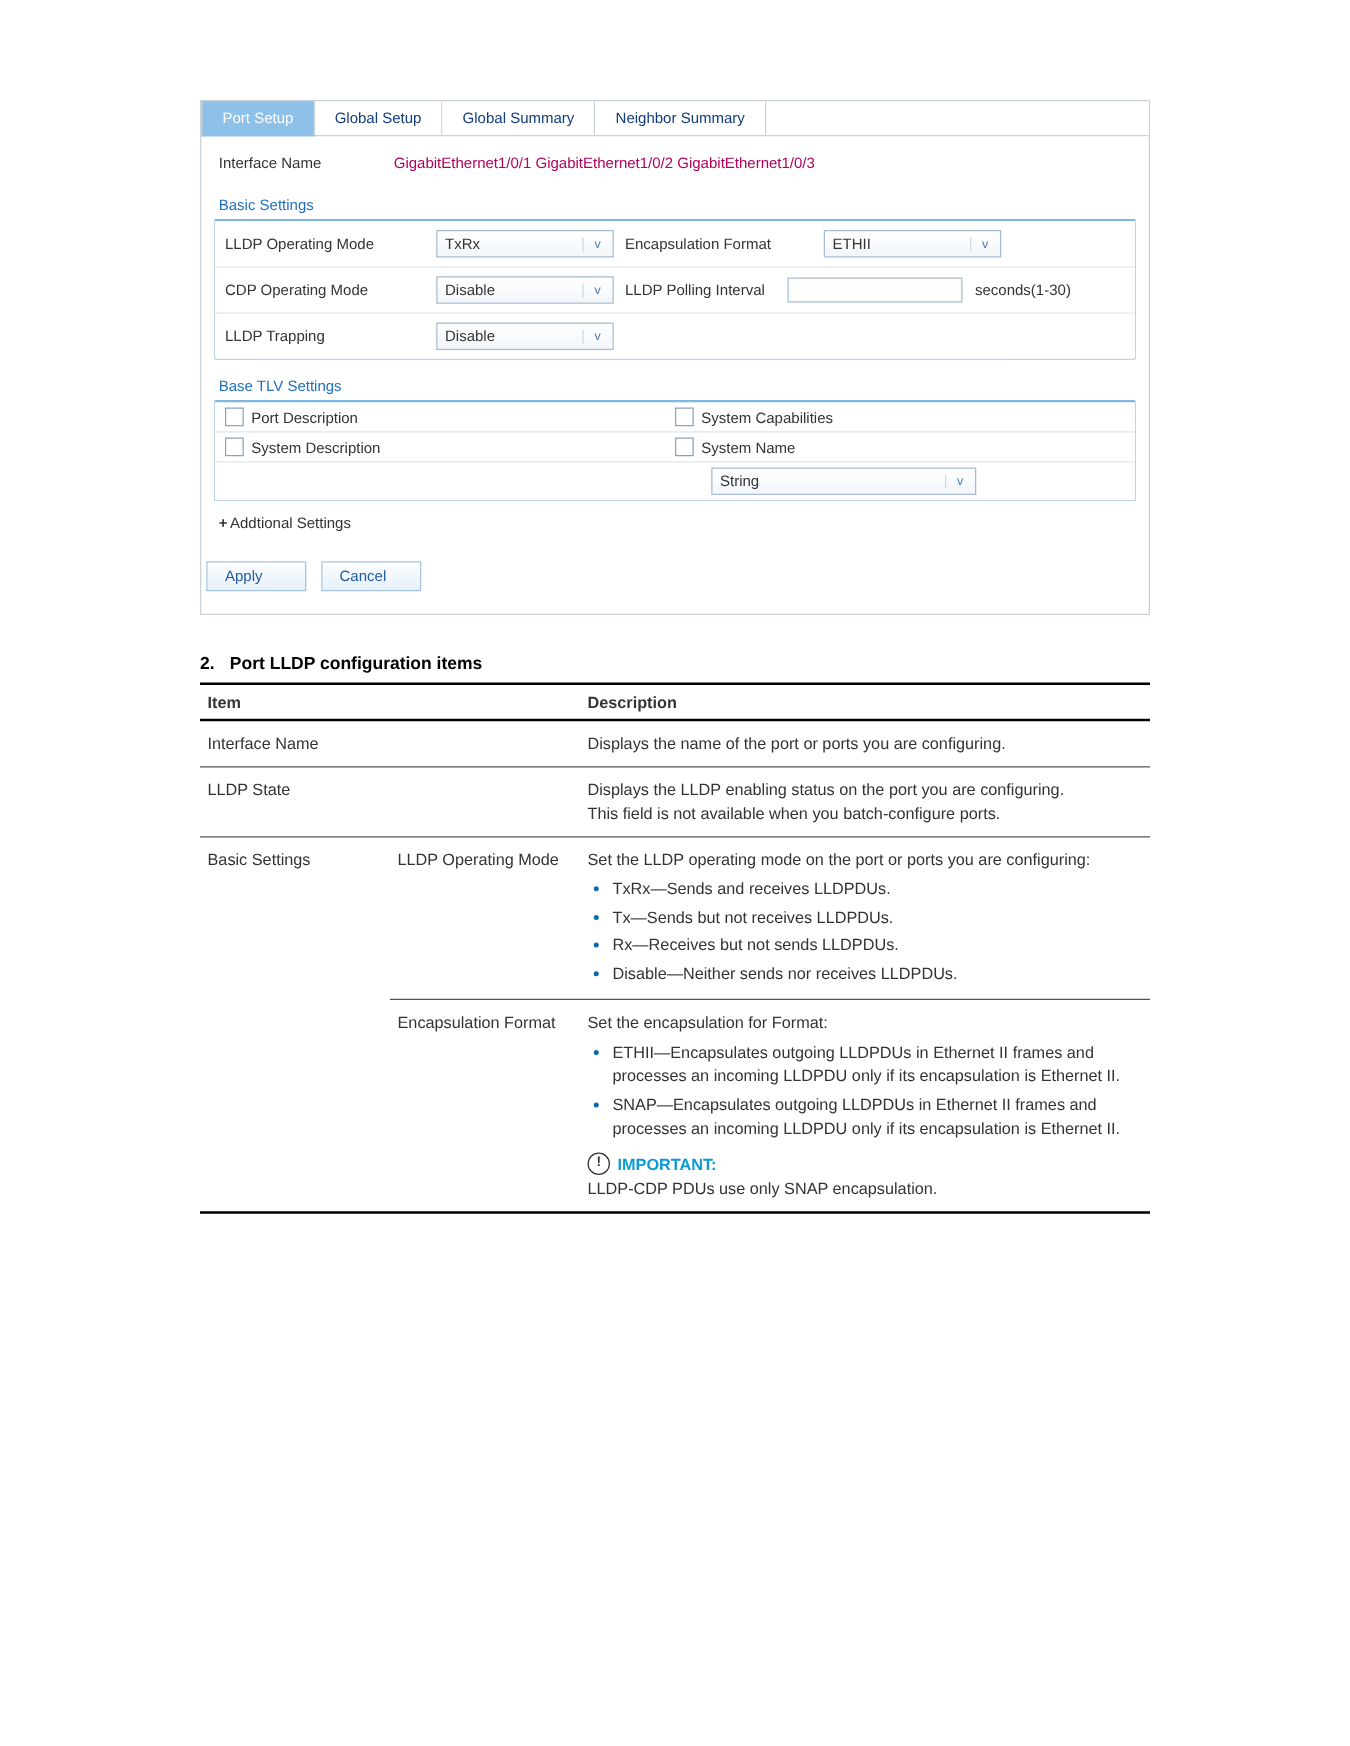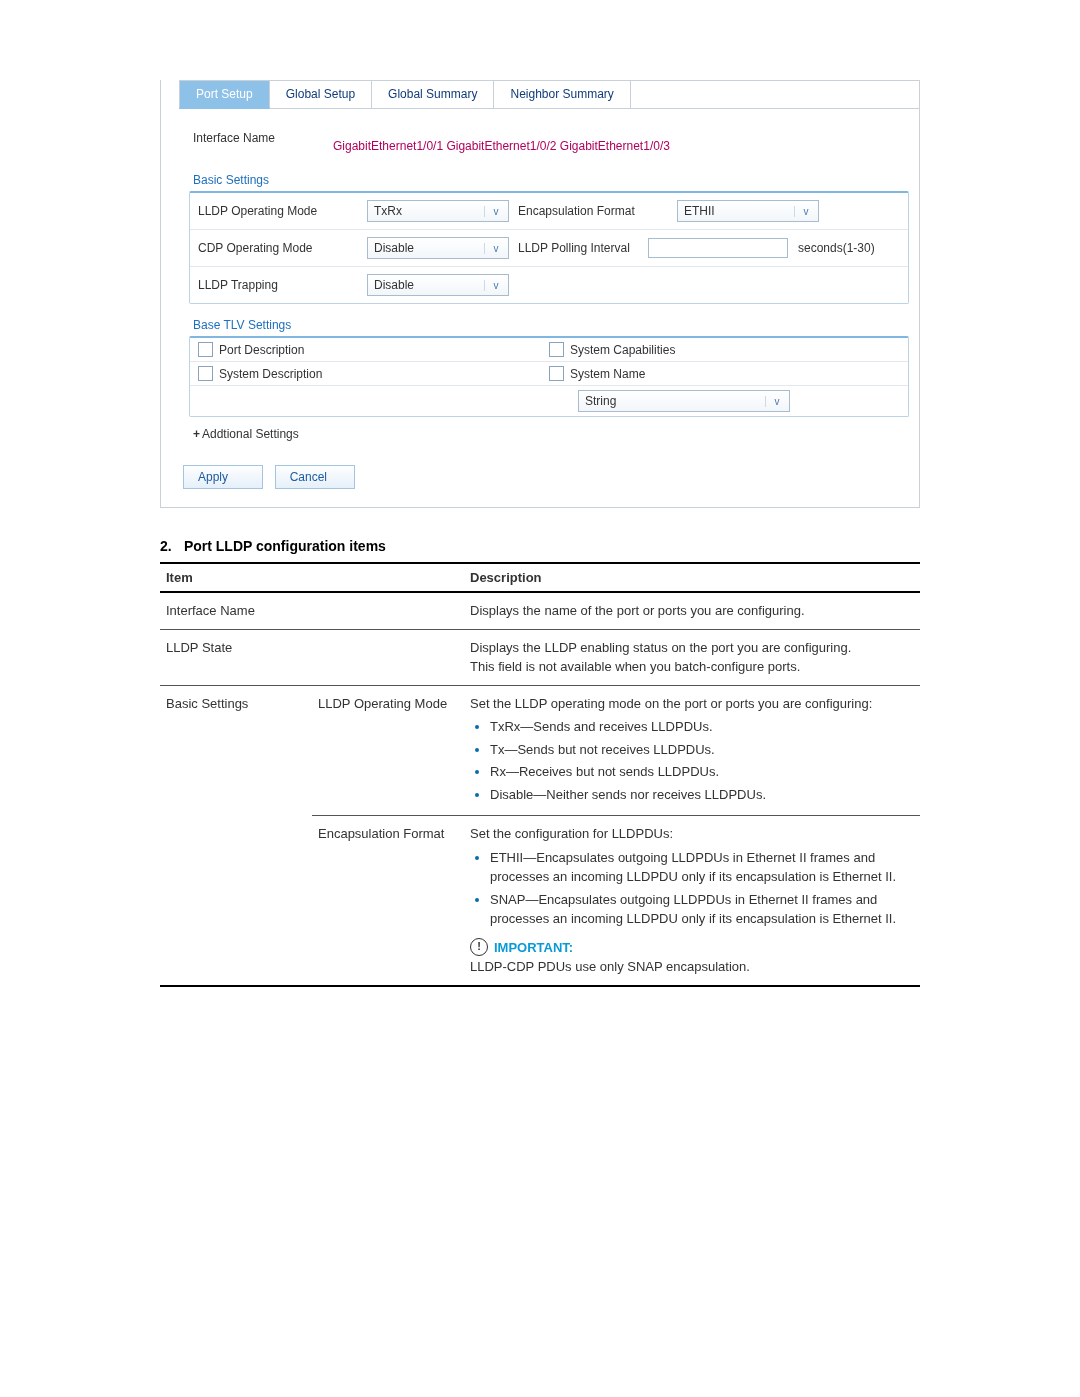--- a/index.html
+++ b/index.html
@@ -21,21 +21,20 @@
     margin: 20px 0 12px 20px;
   }
   .section-heading .sec-num {
     display: inline-block;
     width: 22px;
   }
   .ui-panel {
     border: 1px solid #c8d0d8;
     border-top: none;
     margin-bottom: 30px;
-    padding-left: 18px;
   }
   
   .tabs {
     display: flex;
     border-bottom: 1px solid #c8d0d8;
     background: #fff;
   }
   .tab {
     padding: 6px 16px;
     border-right: 1px solid #c8d0d8;
@@ -64,21 +63,20 @@
     align-items: center;
     padding: 6px 4px;
     font-size: 12px;
     color: #333;
   }
   .field-label {
     width: 140px;
   }
   .interfaces {
     color: #b1005d;
-    margin-top: 16px;
   }
   .group-title {
     color: #1e6fbc;
     font-size: 12px;
     margin: 14px 0 4px 4px;
   }
   .group-box {
     border: 1px solid #bcd3e6;
     border-top: 2px solid #7fb7e0;
     border-radius: 2px;
@@ -399,21 +397,21 @@
             <li>TxRx—Sends and receives LLDPDUs.</li>
             <li>Tx—Sends but not receives LLDPDUs.</li>
             <li>Rx—Receives but not sends LLDPDUs.</li>
             <li>Disable—Neither sends nor receives LLDPDUs.</li>
           </ul>
         </td>
       </tr>
       <tr class="last">
         <td class="col-sub">Encapsulation Format</td>
         <td>
-          <div>Set the configuration for LLDPDUs:</div>
+          <div>Set the encapsulation for Format:</div>
           <ul class="desc-bullets">
             <li>ETHII—Encapsulates outgoing LLDPDUs in Ethernet II frames and processes an incoming LLDPDU only if its encapsulation is Ethernet II.</li>
             <li>SNAP—Encapsulates outgoing LLDPDUs in Ethernet II frames and processes an incoming LLDPDU only if its encapsulation is Ethernet II.</li>
           </ul>
           <div class="important-line">
             <span class="important-icon">!</span>
             <span>IMPORTANT:</span>
           </div>
           <div>LLDP-CDP PDUs use only SNAP encapsulation.</div>
         </td>

